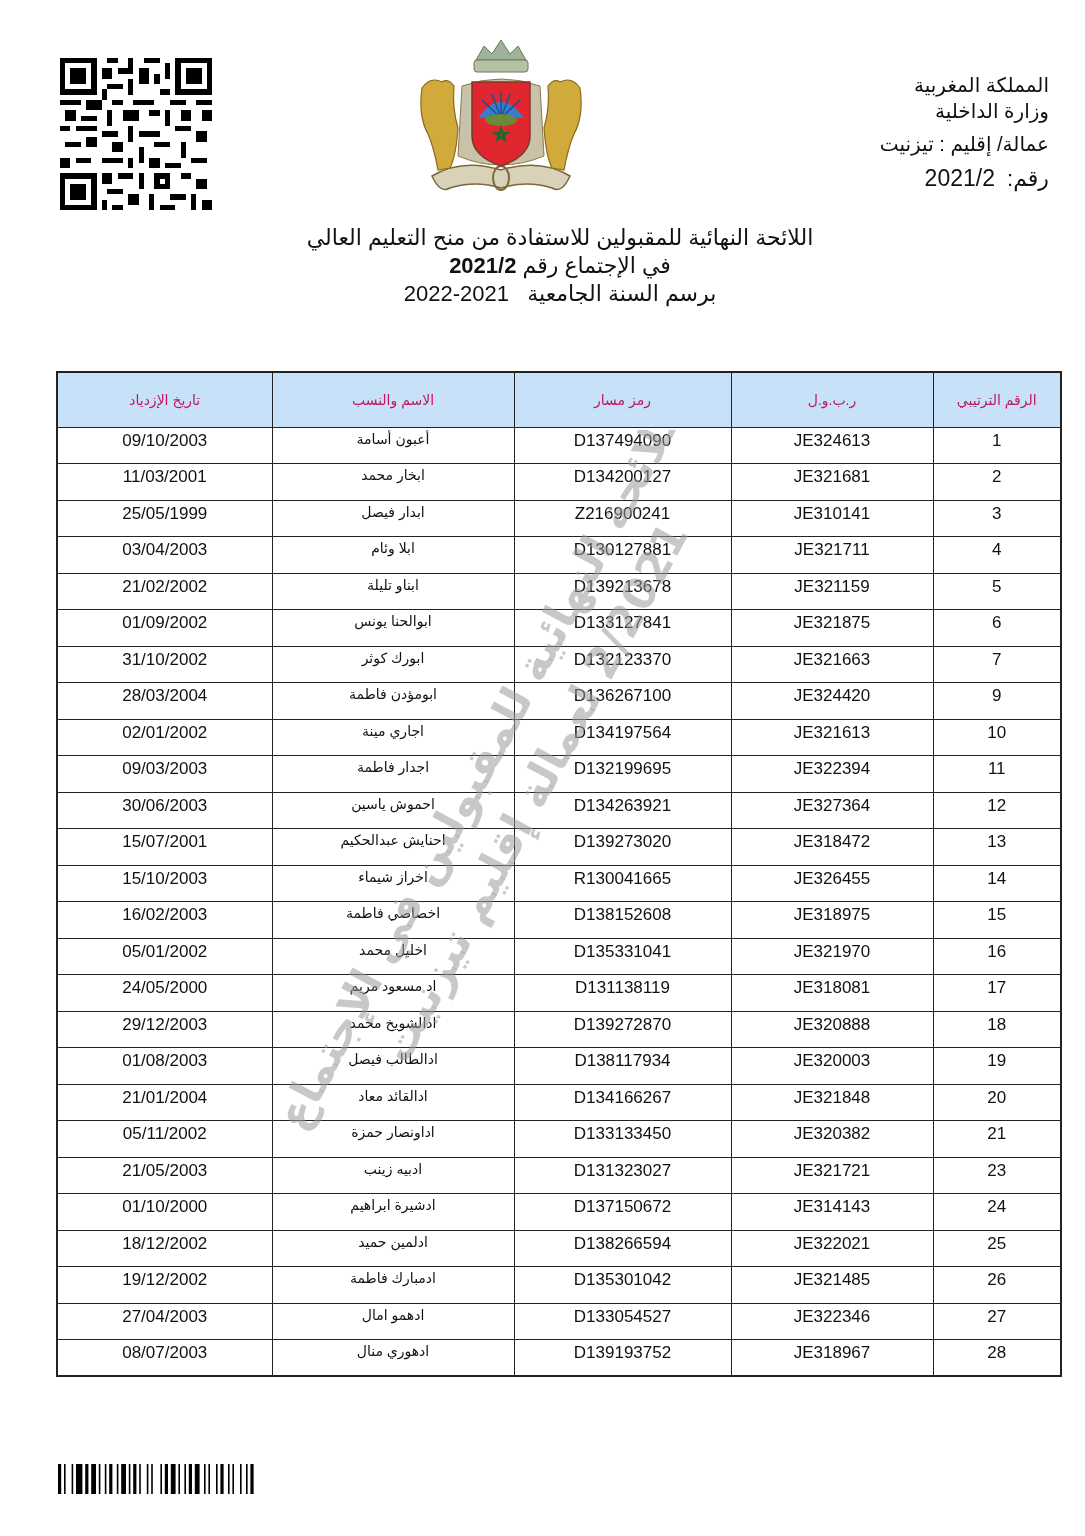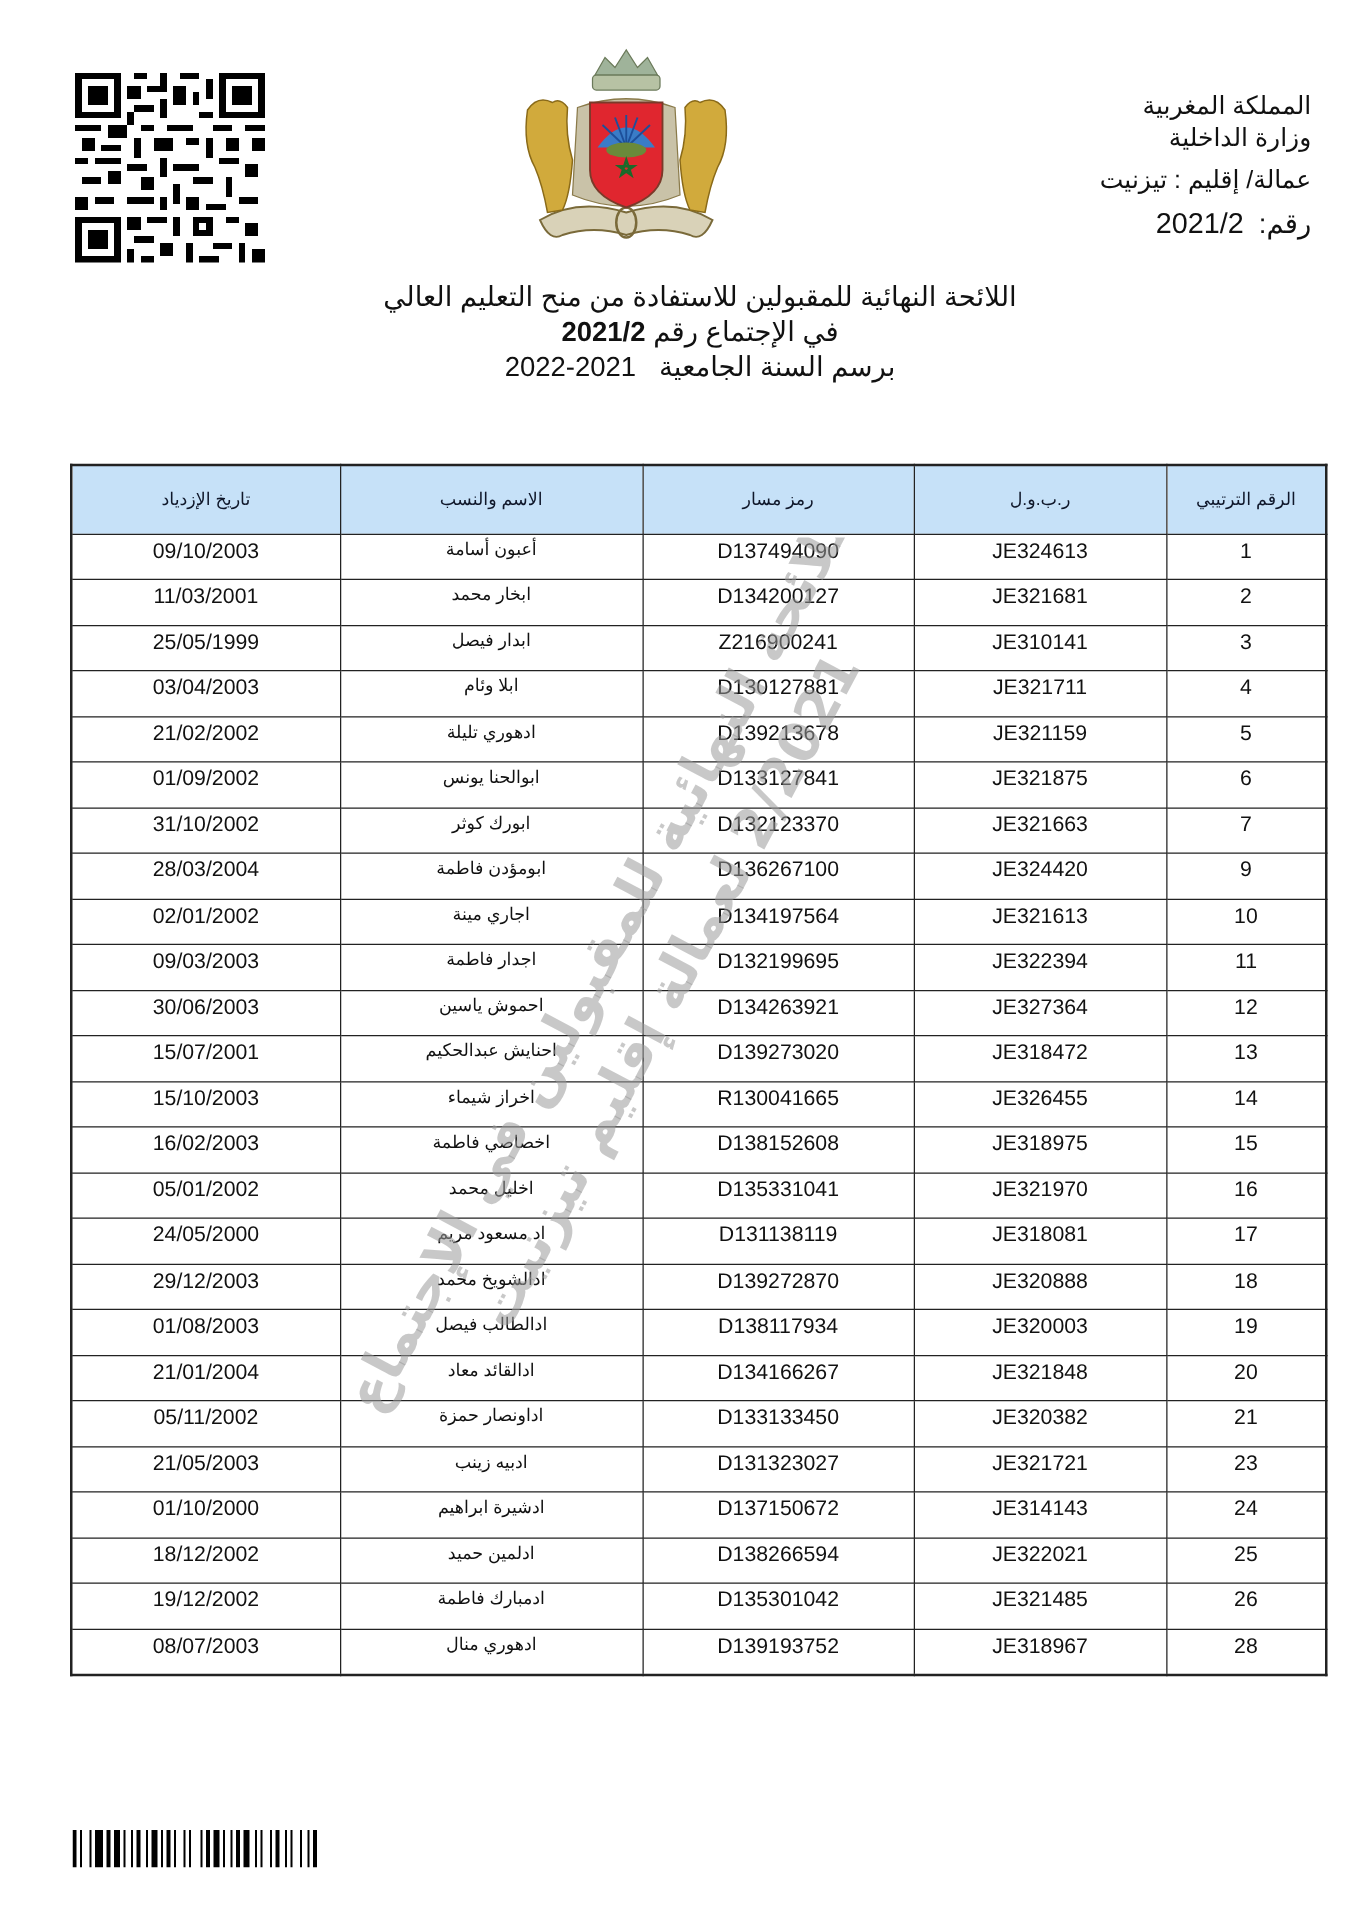--- a/index.html
+++ b/index.html
@@ -26,21 +26,21 @@
 
   .table-wrap { position: absolute; left: 56px; top: 371px; width: 1004px; }
   table { border-collapse: collapse; width: 1004px; table-layout: fixed; direction: ltr; }
   th, td {
     border: 1px solid #222; text-align: center; vertical-align: top;
     font-size: 17px; padding: 0; overflow: hidden; white-space: nowrap;
   }
   thead tr { height: 55px; }
   th {
     background: #c6e1f8; font-weight: normal; font-size: 14px; vertical-align: middle;
-    direction: rtl; color: #0f172a;
+    direction: rtl; color: #be185d;
   }
   tbody tr { height: 36.5px; }
   td { padding-top: 3px; }
   td.name { direction: rtl; font-size: 14px; }
   table { border: 2px solid #222; }
 
   .watermark {
     position: absolute; left: 250px; top: 430px; width: 560px; height: 720px;
     pointer-events: none; z-index: 5;
   }
@@ -219,21 +219,21 @@
         </tr>
         <tr>
           <td>03/04/2003</td>
           <td class="name">ابلا وئام</td>
           <td>D130127881</td>
           <td>JE321711</td>
           <td>4</td>
         </tr>
         <tr>
           <td>21/02/2002</td>
-          <td class="name">ادهوري تليلة</td>
+          <td class="name">ابناو تليلة</td>
           <td>D139213678</td>
           <td>JE321159</td>
           <td>5</td>
         </tr>
         <tr>
           <td>01/09/2002</td>
           <td class="name">ابوالحنا يونس</td>
           <td>D133127841</td>
           <td>JE321875</td>
           <td>6</td>
@@ -356,20 +356,27 @@
           <td>D138266594</td>
           <td>JE322021</td>
           <td>25</td>
         </tr>
         <tr>
           <td>19/12/2002</td>
           <td class="name">ادمبارك فاطمة</td>
           <td>D135301042</td>
           <td>JE321485</td>
           <td>26</td>
+        </tr>
+        <tr>
+          <td>27/04/2003</td>
+          <td class="name">ادهمو امال</td>
+          <td>D133054527</td>
+          <td>JE322346</td>
+          <td>27</td>
         </tr>
         <tr>
           <td>08/07/2003</td>
           <td class="name">ادهوري منال</td>
           <td>D139193752</td>
           <td>JE318967</td>
           <td>28</td>
         </tr>
       </tbody>
   </table>

